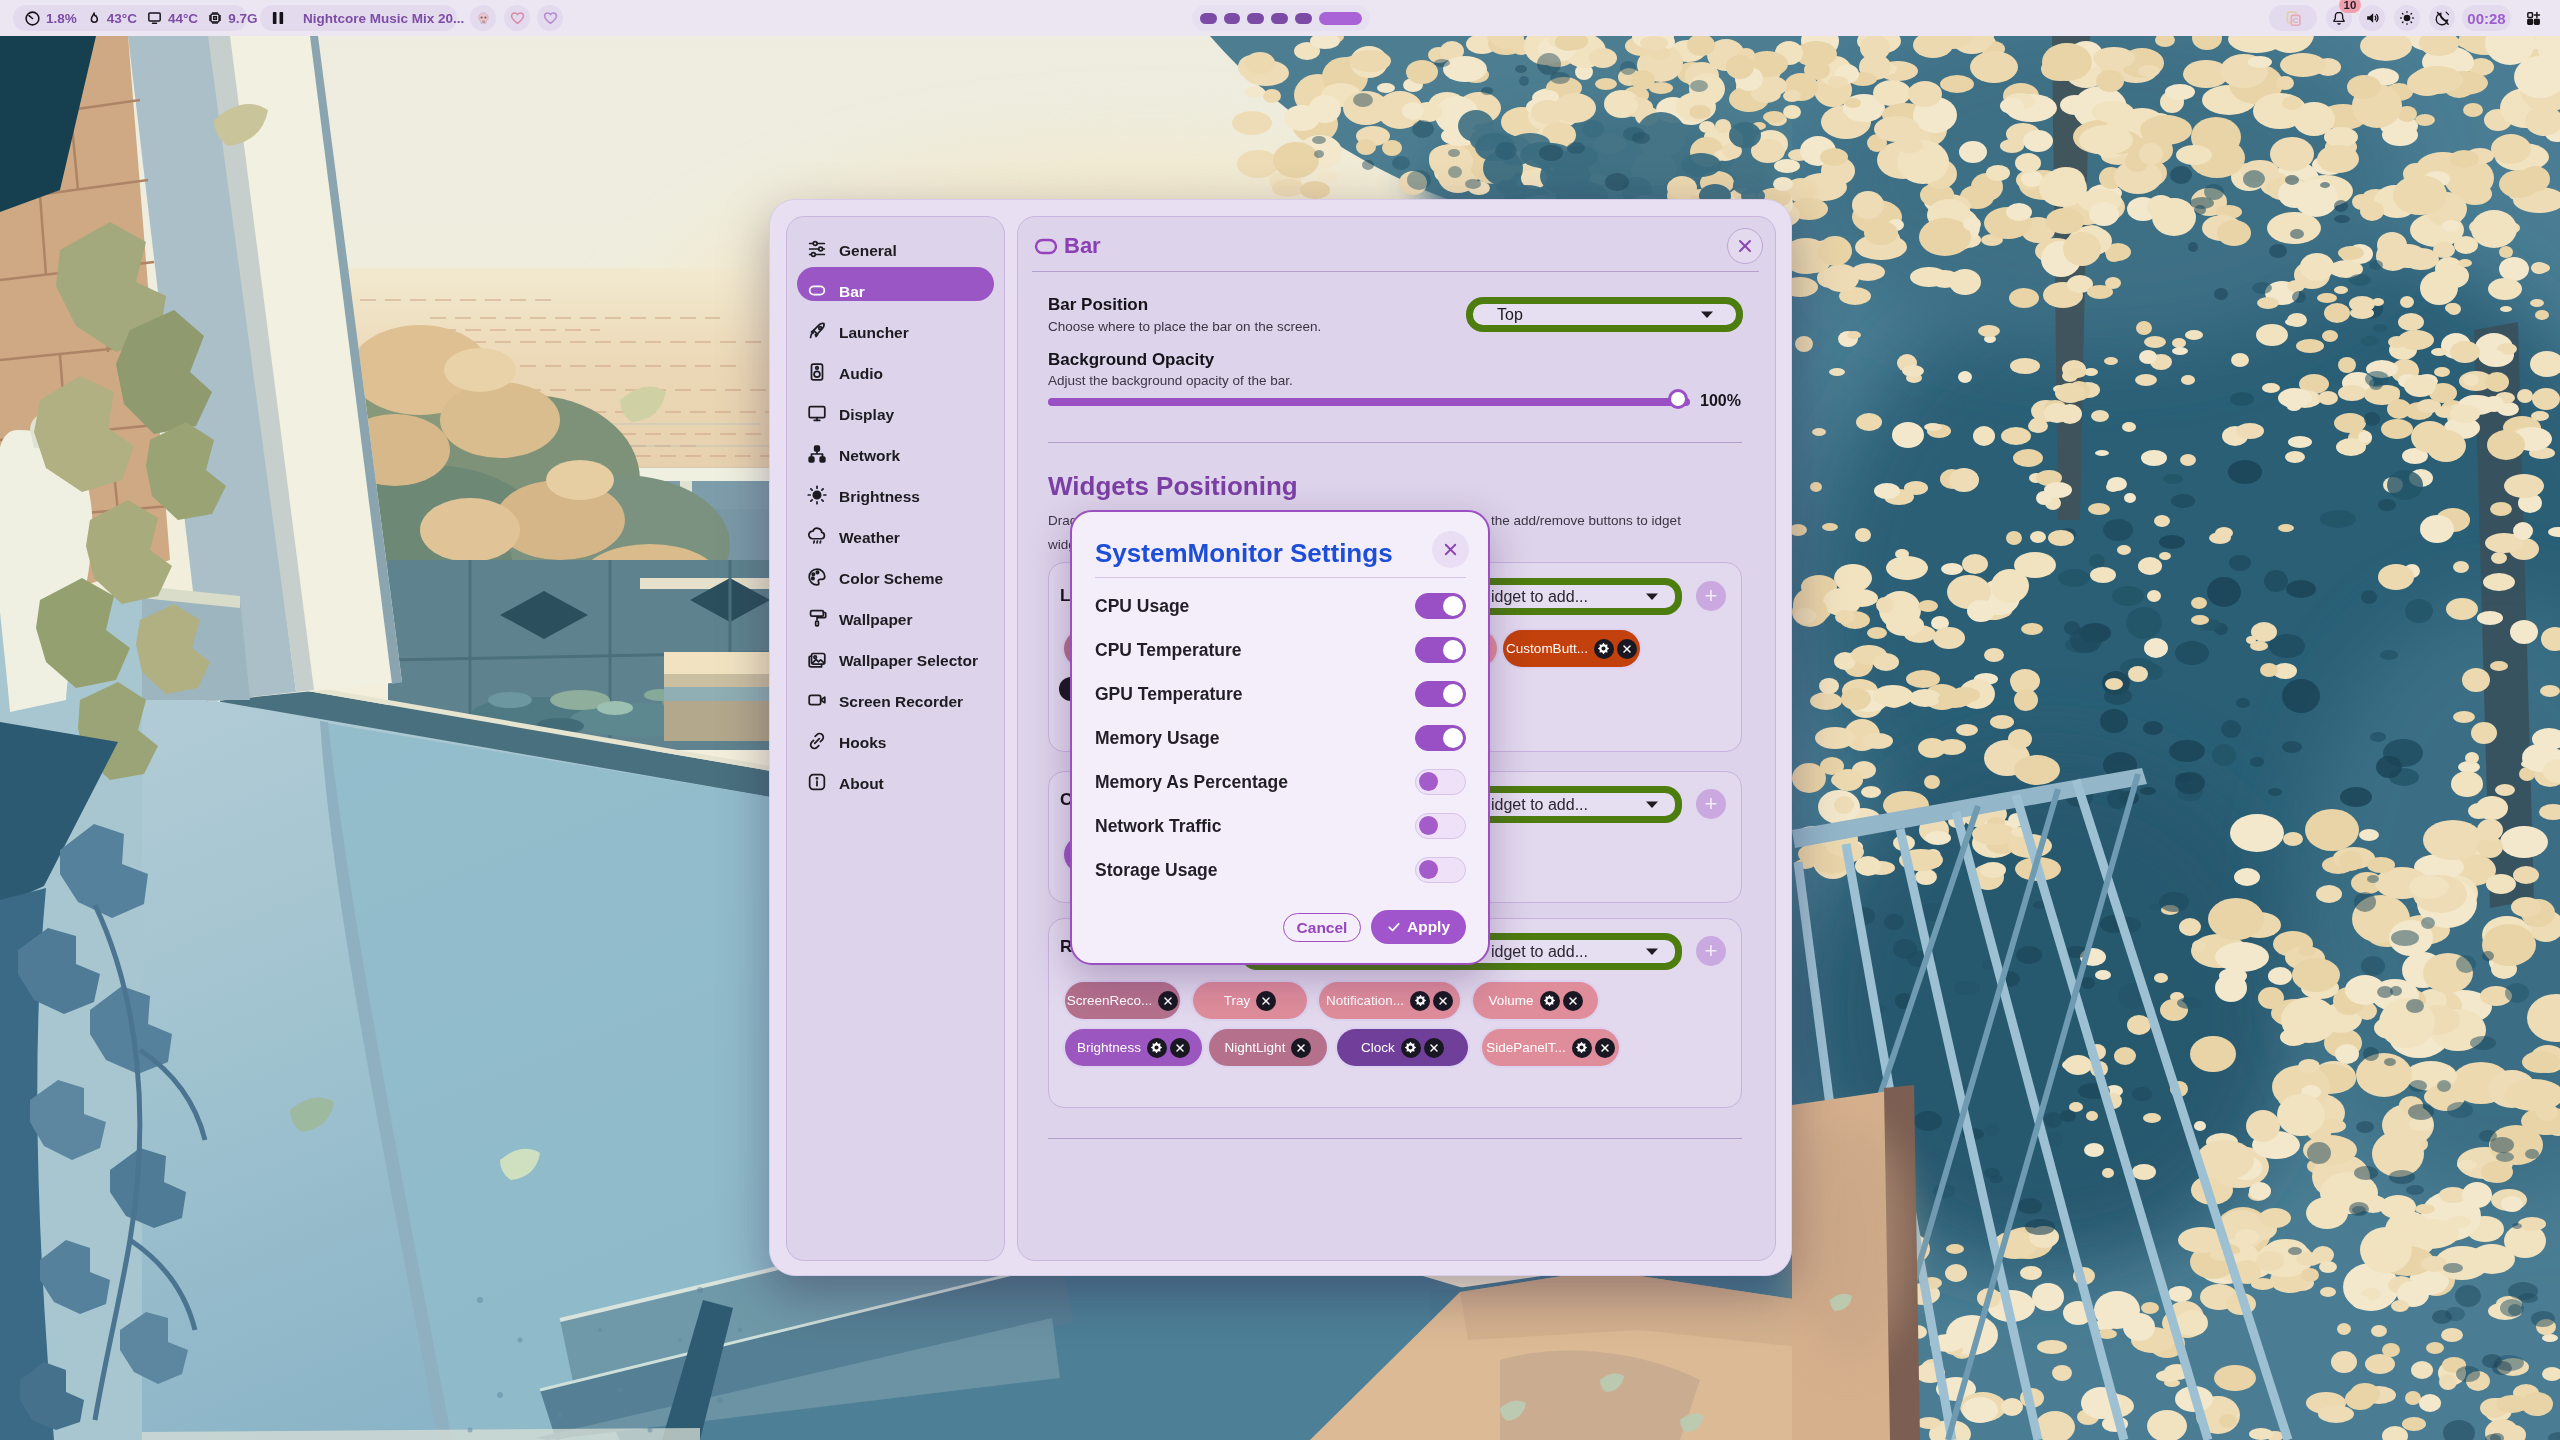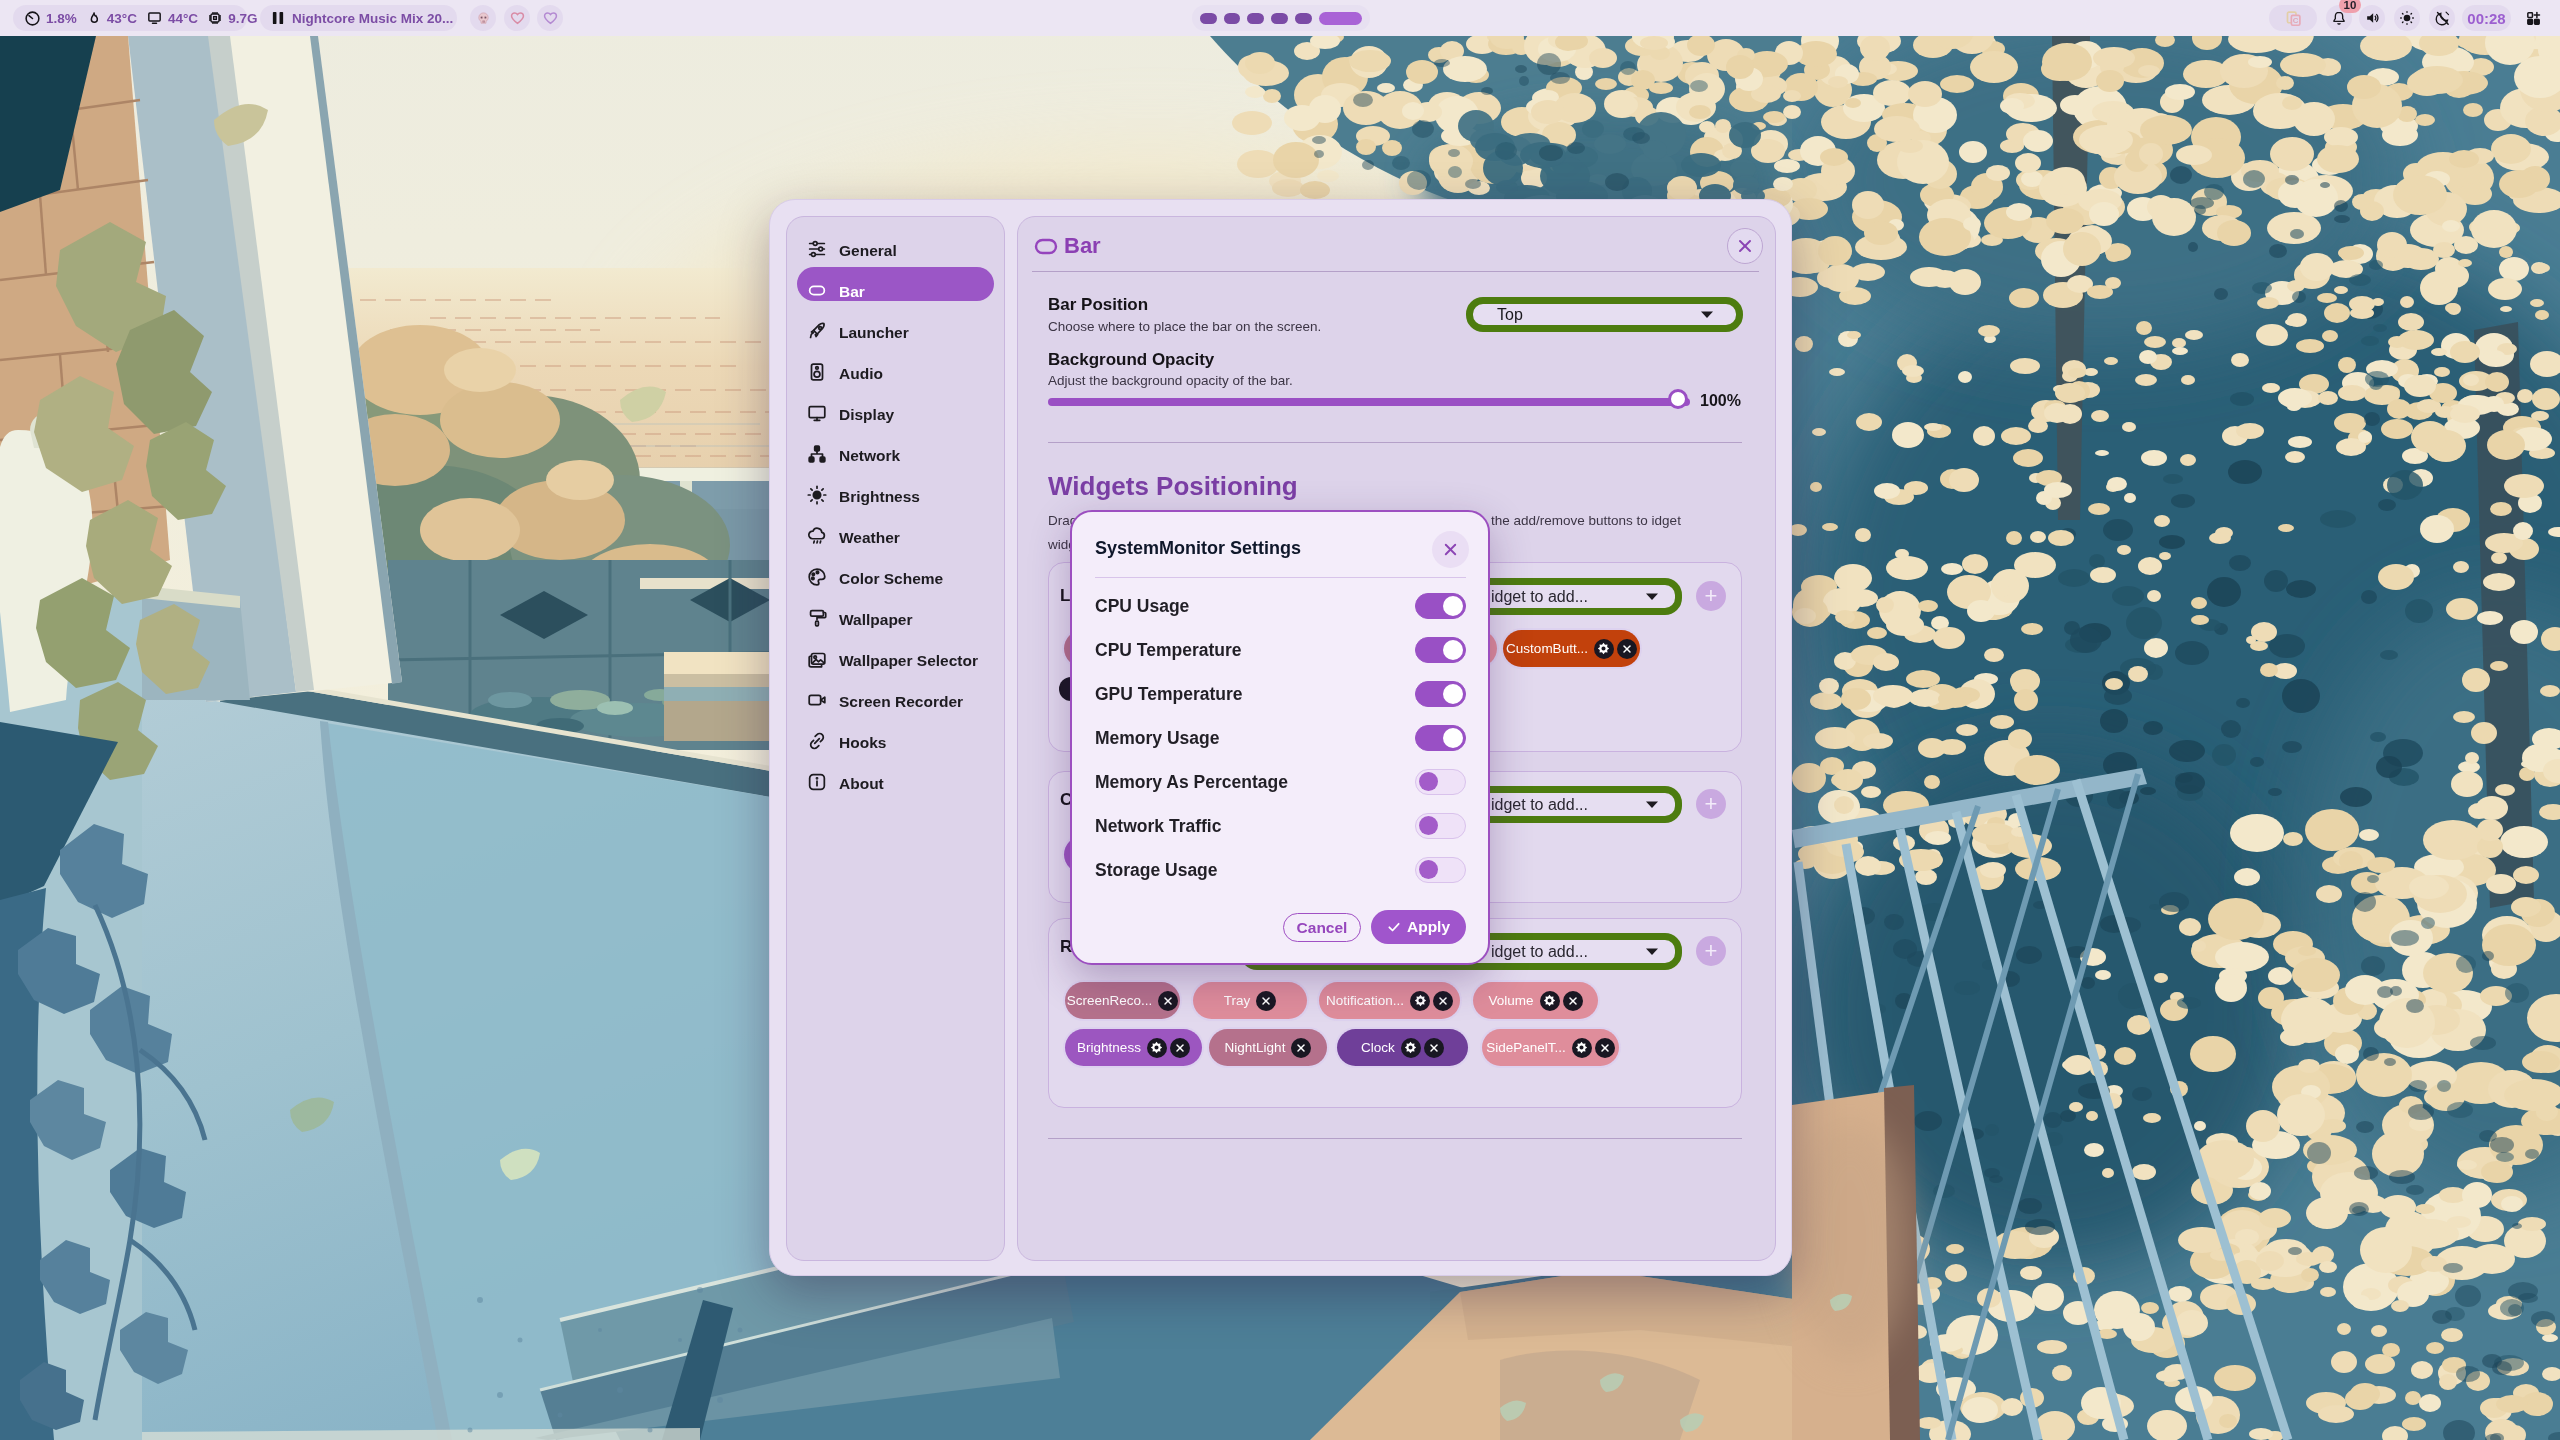--- a/index.html
+++ b/index.html
@@ -1966,21 +1966,21 @@
           <svg width="12" height="12" viewBox="0 0 24 24" fill="none" stroke="#fff" stroke-width="3" stroke-linecap="round">
             <line x1="6" y1="6" x2="18" y2="18"></line>
             <line x1="18" y1="6" x2="6" y2="18"></line>
           </svg>
         </span>
       </span>
     </div>
 <div class="hdiv" style="left:1048px;top:1138px;width:694px"></div>
 
 <div id="modal"></div>
-<div class="abs" style="left:1095px;top:538px;font-size:18px;font-weight:700;color:#0f172a">SystemMonitor Settings</div>
+<div class="abs" style="left:1095px;top:538px;font-size:26px;font-weight:700;color:#1d4ed8">SystemMonitor Settings</div>
 <div class="abs" style="left:1432px;top:531px;width:37px;height:37px;border-radius:50%;background:#eadef4"></div>
 <svg class="abs" style="left:1442px;top:541px" width="17" height="17" viewBox="0 0 18 18" stroke="#8b44b4" stroke-width="2" stroke-linecap="round">
       <line x1="4" y1="4" x2="14" y2="14"></line>
       <line x1="14" y1="4" x2="4" y2="14"></line>
     </svg>
 <div class="hdiv" style="left:1095px;top:577px;width:371px;background:#d8c4ea"></div>
 <div class="mrow" style="top:592px">
       <span class="mlab">CPU Usage</span>
       <span class="tg on">
         <span class="knob"></span>
@@ -2063,21 +2063,21 @@
           <line x1="3" y1="9" x2="6" y2="9"></line>
           <line x1="3" y1="12" x2="6" y2="12"></line>
           <line x1="3" y1="15" x2="6" y2="15"></line>
           <line x1="18" y1="9" x2="21" y2="9"></line>
           <line x1="18" y1="12" x2="21" y2="12"></line>
           <line x1="18" y1="15" x2="21" y2="15"></line>
         </svg>
       </span>
  <span class="tbt">9.7G</span>
 </div>
-<div class="pill" style="left:260px;width:197px;padding:0 12px;gap:8px;white-space:nowrap">
+<div class="pill" style="left:260px;width:197px;padding:0 12px;gap:19px;white-space:nowrap">
  <span class="tbi">
         <svg width="12" height="14" viewBox="0 0 14 16" fill="#141216">
           <rect x="1" y="1" width="4.2" height="14" rx="1"></rect>
           <rect x="8.8" y="1" width="4.2" height="14" rx="1"></rect>
         </svg>
       </span>
  <span class="tbt" style="font-weight:700;font-size:13.5px">Nightcore Music Mix 20...</span>
 </div>
 <div class="circ" style="left:470px">
       <svg width="15" height="15" viewBox="0 0 24 24" fill="#e8c9cf" stroke="#cf9aa8" stroke-width="1">

